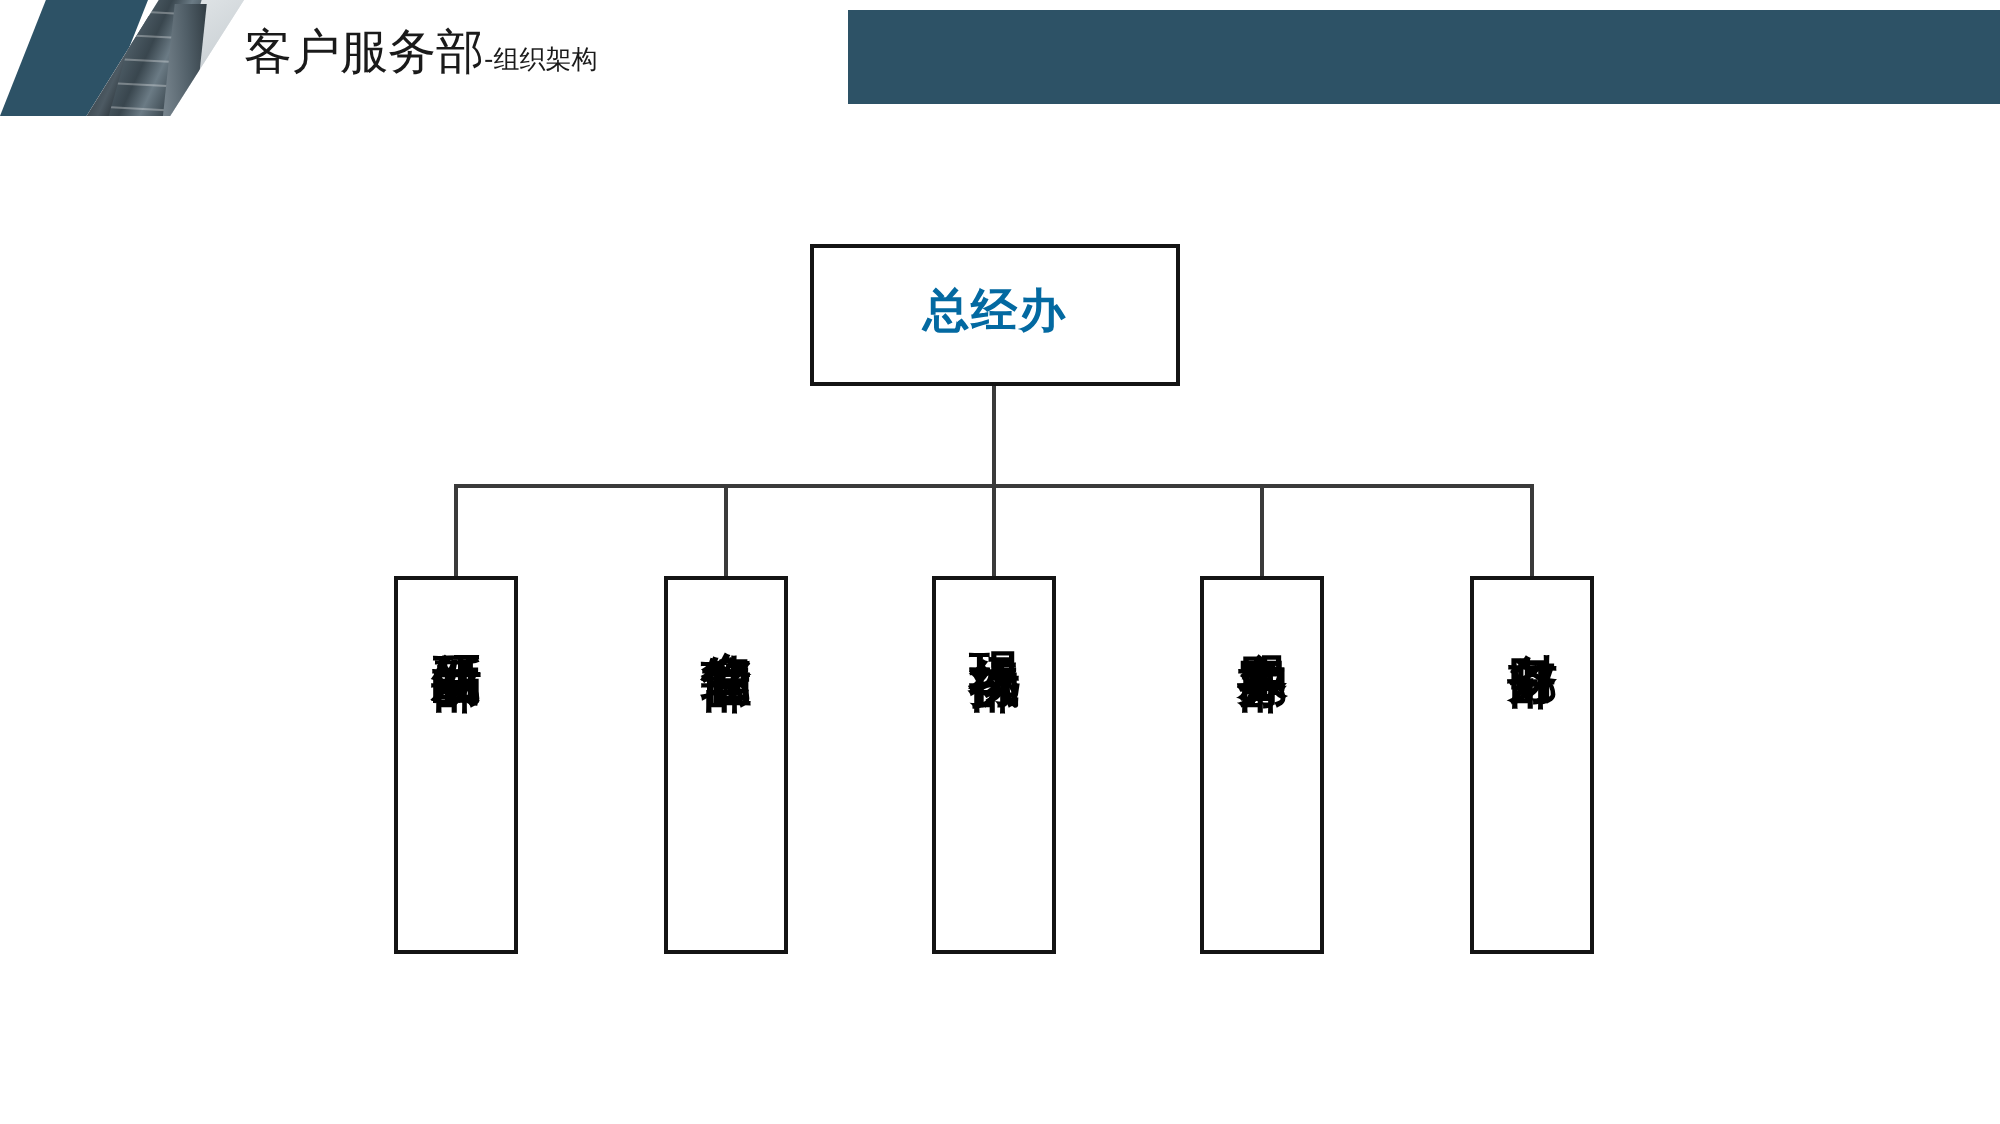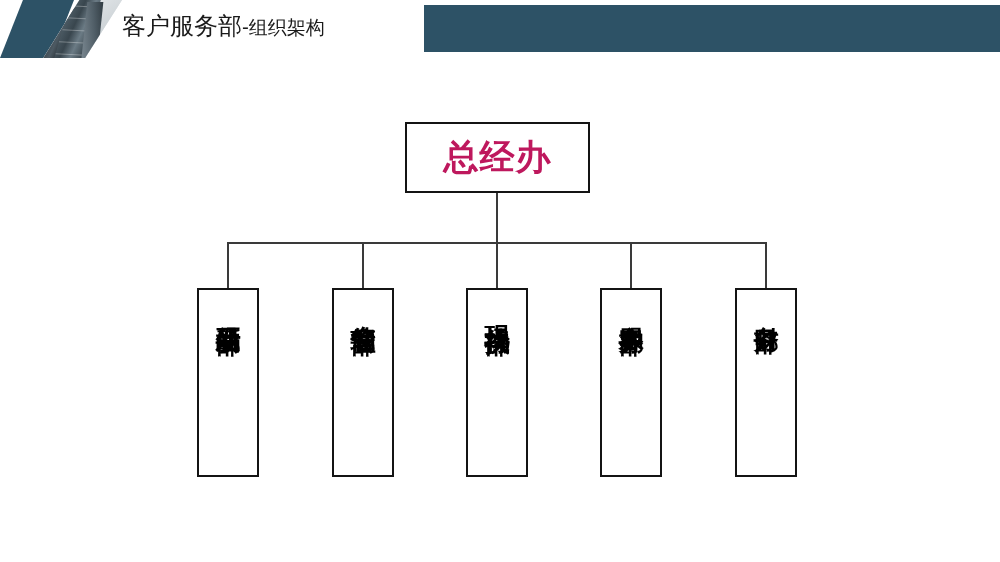--- a/index.html
+++ b/index.html
@@ -99,21 +99,21 @@
     white-space: nowrap;
     color: #1a1a1a;
     line-height: 1;
   }
   .header-title .t-main {
     font-size: 24px;
     letter-spacing: 0px;
     vertical-align: baseline;
   }
   .header-title .t-sub {
-    font-size: 19px;
+    font-size: 13px;
     vertical-align: baseline;
     letter-spacing: 0px;
     margin-top: 12px;
   }
 
   .header-bar {
     position: absolute;
     left: 424px;
     top: 5px;
     width: 576px;
@@ -140,25 +140,26 @@
   .node-root {
     left: 405px;
     top: 122px;
     width: 185px;
     height: 71px;
     display: flex;
     align-items: center;
     justify-content: center;
   }
   .node-root .node-label {
-    font-size: 35px;
+    font-size: 23px;
     font-weight: bold;
-    color: #be185d;
+    color: #0369a1;
     letter-spacing: 1px;
     line-height: 1;
+    font-family: Liberation Mono, monospace;
   }
 
   .node-dept {
     top: 288px;
     width: 62px;
     height: 189px;
   }
   .node-dept .node-label {
     display: block;
     writing-mode: vertical-rl;

